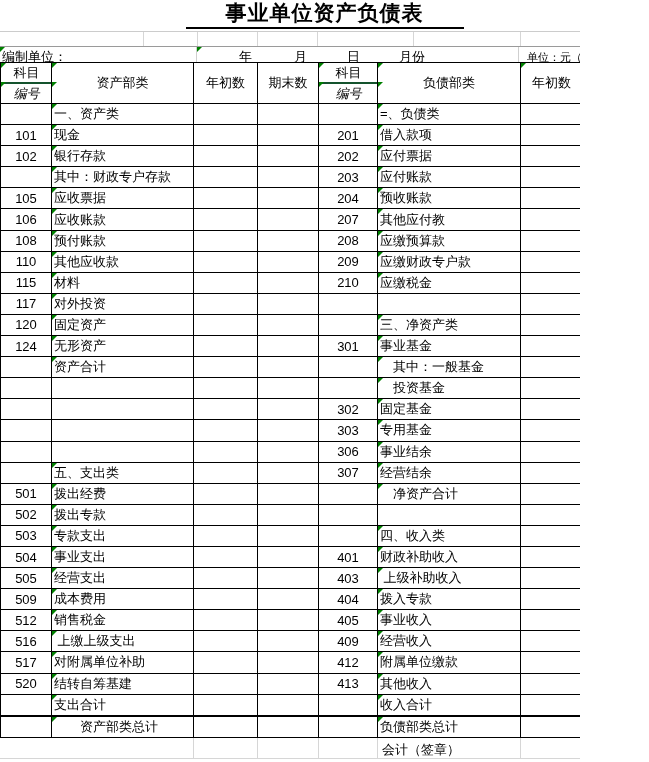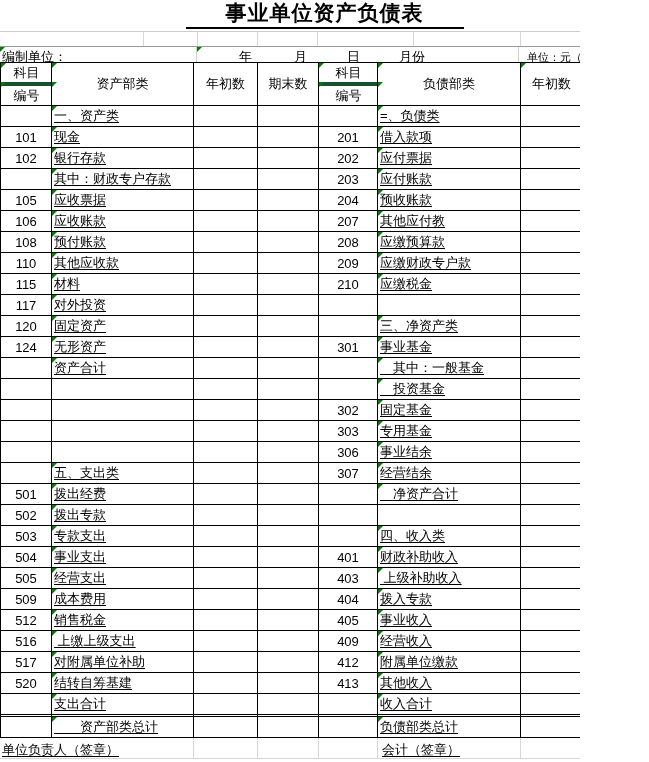--- a/index.html
+++ b/index.html
@@ -12,40 +12,40 @@
   #title span{
     display:inline-block;font-size:21px;font-weight:bold;line-height:26px;
     border-bottom:2px solid #000;padding:0 40px 1px 40px;letter-spacing:1px;
   }
   
   #gridrow{position:absolute;top:31px;left:0;width:649px;height:15px;border-top:1px solid #cccccc;}
   .vgray{position:absolute;top:0;width:1px;height:100%;background:#d6d6d6;}
   
   #prep{position:absolute;top:46px;left:0;width:649px;height:16px;border-top:1px solid #9a9a9a;}
   #prep .vsep{position:absolute;top:0;width:1px;height:100%;background:#cfcfcf;}
-  .u{ text-decoration:underline; text-underline-offset:2px; }
+  .u{ text-underline-offset:2px; }
   #prep-label{position:absolute;left:2px;top:1px;font-size:13px;}
   .datelabel{position:absolute;top:1px;font-size:13px;border-bottom:1px solid #000;padding:0 13px 0 13px;}
   #unit-label{position:absolute;right:1px;top:3px;font-size:11px;}
   
   .tri{position:relative;}
   .tri::before{content:"";position:absolute;top:0;left:0;width:0;height:0;
     border-top:5px solid #008000;border-right:5px solid transparent;z-index:3;}
   .tri2::after{content:"";position:absolute;top:19px;left:0;width:0;height:0;
     border-top:5px solid #008000;border-right:5px solid transparent;z-index:3;}
   .ptri{position:absolute;width:0;height:0;border-top:5px solid #008000;border-right:5px solid transparent;z-index:3;}
   
   #tablewrap{position:absolute;top:62px;left:0;}
   table{border-collapse:collapse;table-layout:fixed;width:646px;height:676px;background:#fff;}
   th,td{border:1px solid #000;padding:0;overflow:hidden;vertical-align:middle;}
   thead tr{height:39px;}
   th{font-weight:normal;font-size:13px;}
   th.codehdr{vertical-align:top;}
   th.codehdr .sub{height:19px;line-height:19px;text-align:center;padding-left:1px;}
-  th.codehdr .sub+.sub{border-top:4px solid #14532d;}
+  th.codehdr .sub+.sub{border-top:2px solid #14532d;font-style:italic;}
   td.code{text-align:center;font-size:13px;}
   td.name{text-align:left;font-size:13px;white-space:pre;padding-left:2px;}
   td.data{background:#fff;}
   
   #sig{position:absolute;top:738px;left:0;width:649px;height:24px;}
   #sig .vgray{height:20px;}
   #sig .hgray{position:absolute;top:20px;left:0;width:649px;height:1px;background:#d6d6d6;}
   #sig span{position:absolute;top:3px;font-size:13px;}
 </style>
 </head>
@@ -428,17 +428,16 @@
 
   <div id="sig">
     <div class="vgray" style="left:193px"></div>
     <div class="vgray" style="left:257px"></div>
     <div class="vgray" style="left:318px"></div>
     <div class="vgray" style="left:377px"></div>
     <div class="vgray" style="left:520px"></div>
     <div class="vgray" style="left:582px"></div>
     <div class="vgray" style="left:645px"></div>
     <div class="hgray"></div>
-    <span class="u" style="left:2px">单位负责人（签章）</span>
     <span class="u" style="left:382px">会计（签章）</span>
   </div>
 
 </div>
 
 </body></html>

